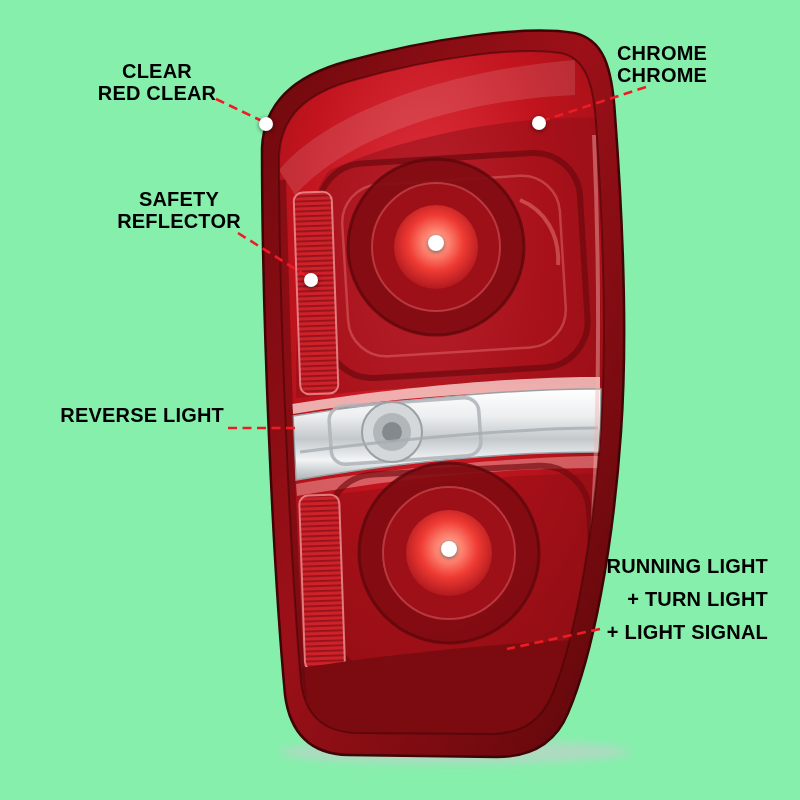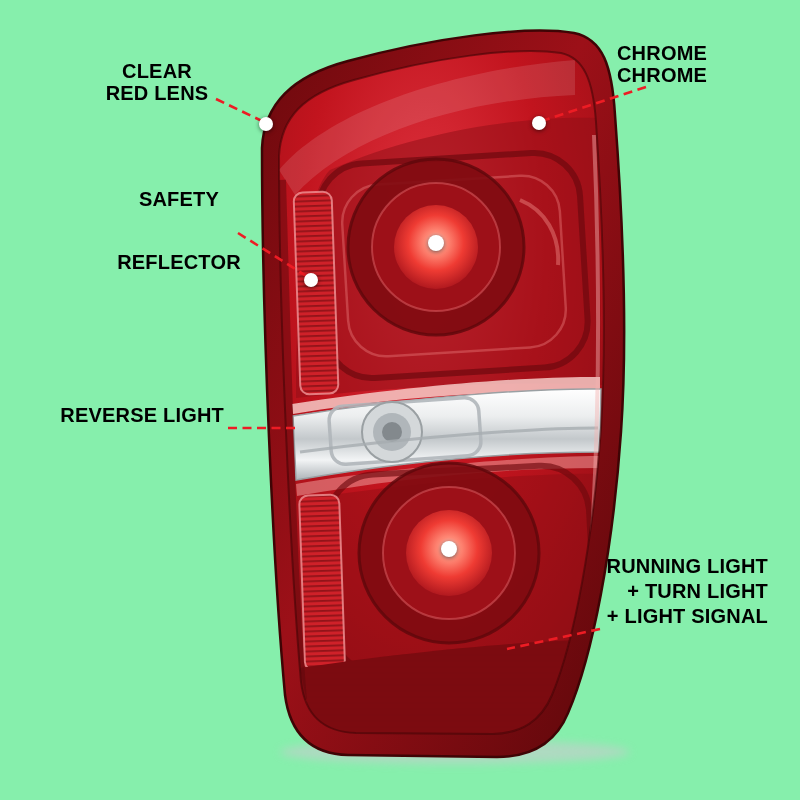--- a/index.html
+++ b/index.html
@@ -145,36 +145,36 @@
       <circle class="dot" cx="266" cy="124" r="7" fill="#ffffff"></circle>
       <circle class="dot" cx="539" cy="123" r="7" fill="#ffffff"></circle>
       <circle class="dot" cx="311" cy="280" r="7" fill="#ffffff"></circle>
       <circle class="dot" cx="436" cy="243" r="8" fill="#ffffff"></circle>
       <circle class="dot" cx="449" cy="549" r="8" fill="#ffffff"></circle>
     </g>
   </svg>
 
   <div class="label" style="left:92px;top:60px;width:130px;">
     <span>CLEAR</span>
-    <span>RED LENS</span>
+    <span>RED CLEAR</span>
   </div>
 
   <div class="label" style="left:600px;top:42px;width:124px;">
     <span>CHROME</span>
     <span>CHROME</span>
   </div>
 
-  <div class="label" style="left:112px;top:188px;width:134px;gap:41px;">
+  <div class="label" style="left:112px;top:188px;width:134px;">
     <span>SAFETY</span>
     <span>REFLECTOR</span>
   </div>
 
   <div class="label right" style="left:58px;top:404px;width:166px;">
     <span>REVERSE LIGHT</span>
   </div>
 
-  <div class="label right tall" style="left:592px;top:554px;width:176px;">
+  <div class="label right tall" style="left:592px;top:554px;width:176px;gap:8px;">
     <span>RUNNING LIGHT</span>
     <span>+ TURN LIGHT</span>
     <span>+ LIGHT SIGNAL</span>
   </div>
 
 </div>
 
 </body></html>

